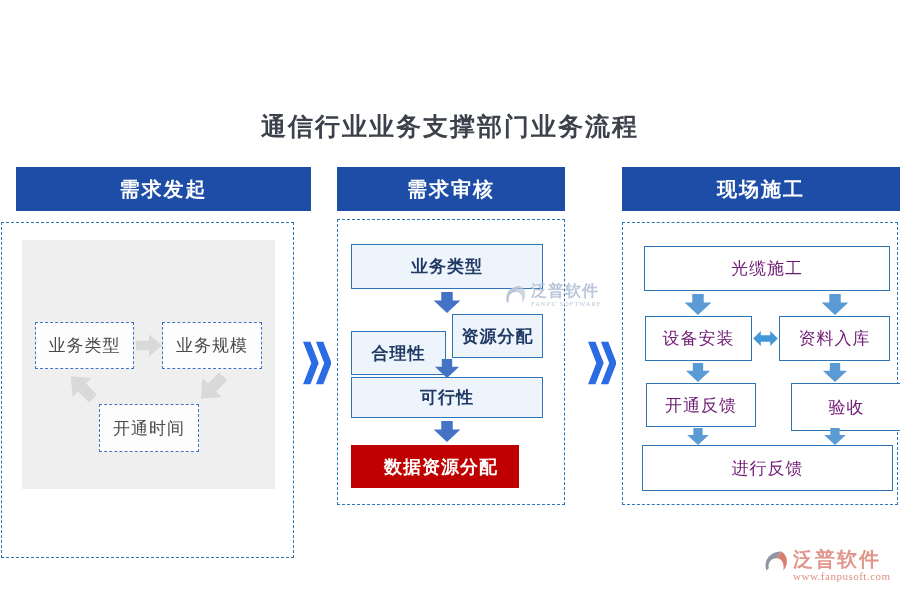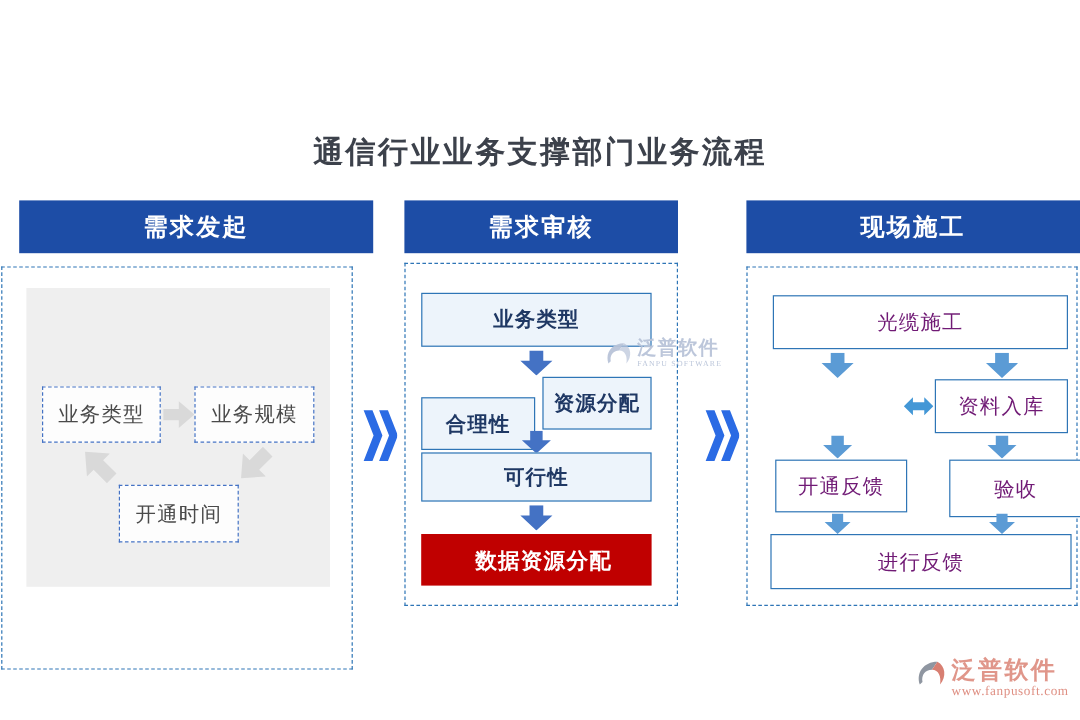--- a/index.html
+++ b/index.html
@@ -77,31 +77,32 @@
   <svg class="abs" style="left:432px;top:359px;" width="30" height="19" viewBox="0 0 30 22">
     <polygon points="9,0 21,0 21,9 29,9 15,22 1,9 9,9" fill="#4472c4"></polygon>
   </svg>
 
   <div class="abs box node-review" style="left:351px;top:377px;width:192px;height:41px;">可行性</div>
 
   <svg class="abs" style="left:432px;top:421px;" width="30" height="21" viewBox="0 0 30 22">
     <polygon points="9,0 21,0 21,9 29,9 15,22 1,9 9,9" fill="#4472c4"></polygon>
   </svg>
 
-  <div class="abs box node-red" style="left:351px;top:445px;width:192px;height:43px;padding-left:12px;">数据资源分配</div>
+  <div class="abs box node-red" style="left:351px;top:445px;width:168px;height:43px;padding-left:12px;">数据资源分配</div>
 
   <div class="abs box node-site" style="left:644px;top:246px;width:246px;height:45px;">光缆施工</div>
 
   <svg class="abs" style="left:683px;top:294px;" width="30" height="21" viewBox="0 0 30 22">
     <polygon points="9,0 21,0 21,9 29,9 15,22 1,9 9,9" fill="#5b9bd5"></polygon>
   </svg>
   <svg class="abs" style="left:820px;top:294px;" width="30" height="21" viewBox="0 0 30 22">
     <polygon points="9,0 21,0 21,9 29,9 15,22 1,9 9,9" fill="#5b9bd5"></polygon>
   </svg>
 
+  <div class="abs box node-site" style="left:645px;top:316px;width:107px;height:45px;">设备安装</div>
   <div class="abs box node-site" style="left:779px;top:316px;width:111px;height:45px;">资料入库</div>
 
   <svg class="abs" style="left:753px;top:330px;" width="25" height="17" viewBox="0 0 26 18">
     <polygon points="0,9 8,1 8,5.5 18,5.5 18,1 26,9 18,17 18,12.5 8,12.5 8,17" fill="#4397d6"></polygon>
   </svg>
 
   <svg class="abs" style="left:683px;top:363px;" width="30" height="19" viewBox="0 0 30 22">
     <polygon points="9,0 21,0 21,9 29,9 15,22 1,9 9,9" fill="#5b9bd5"></polygon>
   </svg>
   <svg class="abs" style="left:820px;top:363px;" width="30" height="19" viewBox="0 0 30 22">

